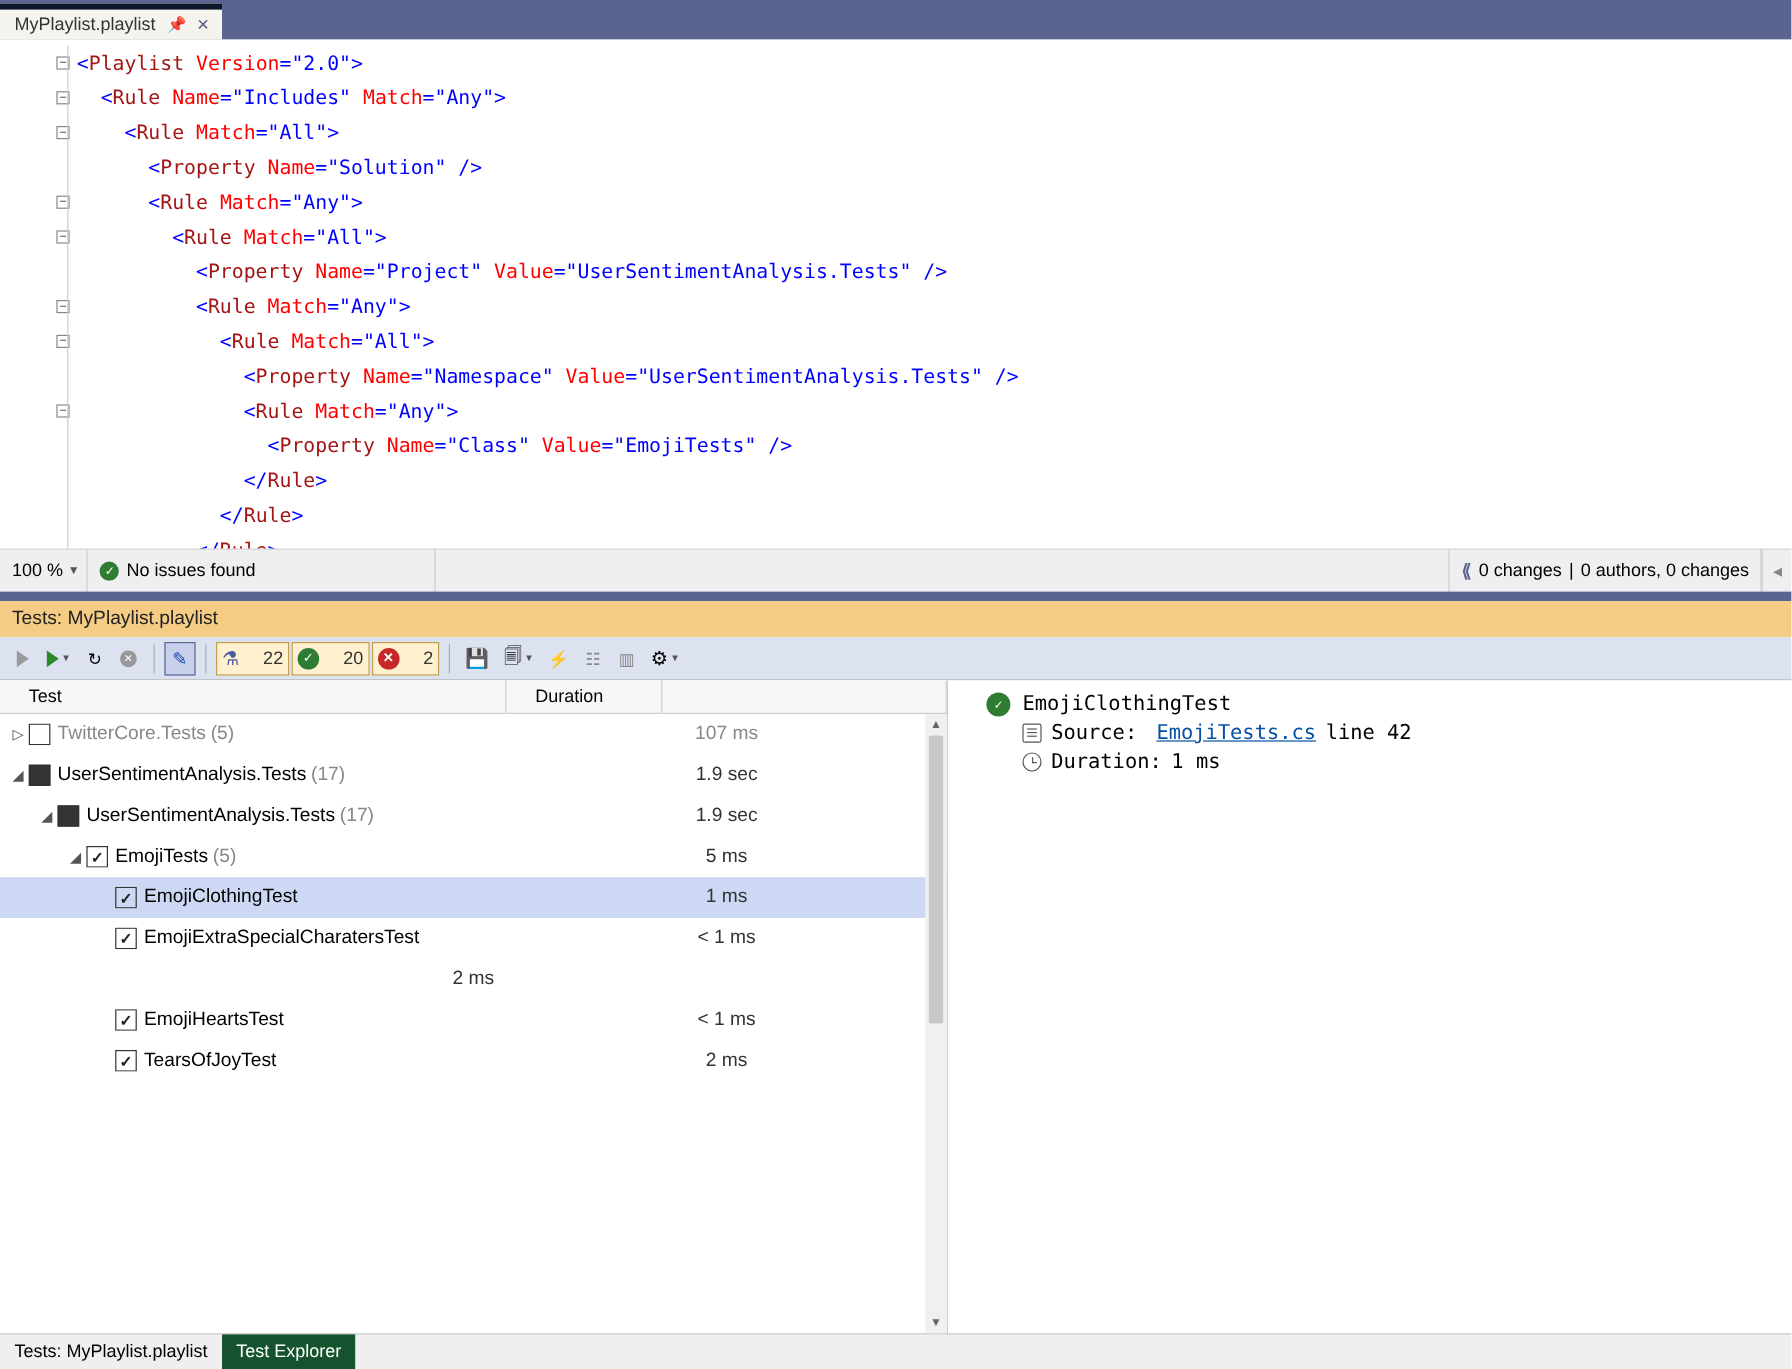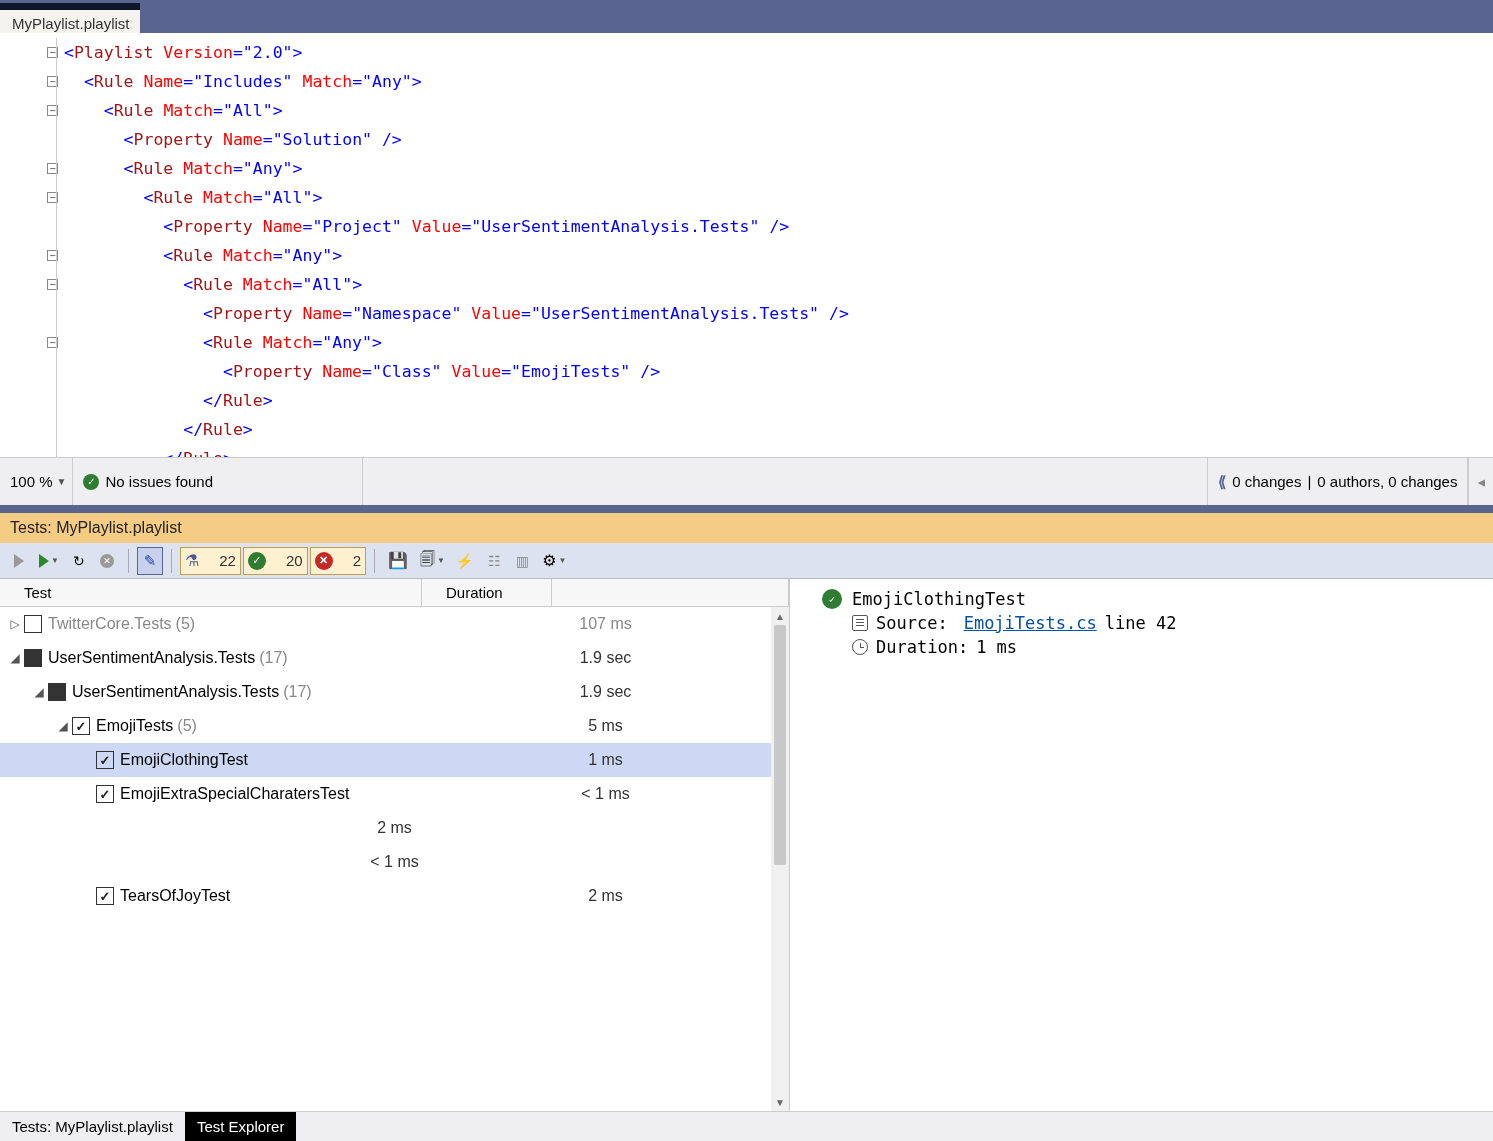--- a/index.html
+++ b/index.html
@@ -1,38 +1,38 @@
 <!DOCTYPE html>
 <html><head>
 <meta charset="utf-8">
 <style>
   * { box-sizing: border-box; margin: 0; padding: 0; }
   body { font-family: "Segoe UI", Tahoma, sans-serif; font-size: 14px; background: #fff; width: 1493px; height: 1141px; display: flex; flex-direction: column; overflow: hidden; }
   
   
   .tab-bar { background: #5A6491; height: 33px; display: flex; align-items: flex-end; }
   .tab { background: #F5F3EE; color: #333; padding: 5px 10px 5px 12px; display: flex; align-items: center; gap: 10px; font-size: 15px; height: 30px; border-top: 3px solid #5A6491;}
-  .tab.active { border-top: 7px solid #0f172a; flex-direction: column; }
+  .tab.active { border-top: 5px solid #0f172a; }
   .tab-icons { display: flex; gap: 8px; color: #5A6491; }
   .pin-icon, .close-icon { cursor: pointer; font-size: 13px; }
   
   
   .editor { flex: 0 0 424px; background: #fff; display: flex; overflow: hidden; font-family: Consolas, monospace; font-size: 16.5px; position: relative; }
   .gutter { width: 64px; background: #fff; border-right: 0px solid #ccc; padding-top: 5px;}
   .gutter-row { height: 29px; display: flex; justify-content: flex-end; align-items: center; padding-right: 6px; position: relative;}
   .fold { width: 11px; height: 11px; border: 1px solid #888; display: flex; align-items: center; justify-content: center; font-size: 10px; line-height: 1; color: #555; cursor: pointer; background:#fff;}
   .gline { position:absolute; left: 56px; top:0; bottom:0; width:1px; background:#ccc;}
   .code { padding: 5px 0 0 0; white-space: pre; line-height: 29px;}
   .tag { color: #a31515; }
   .attr { color: #ff0000; }
   .str { color: #0000ff; }
   .punc { color: #0000ff; }
   
   
-  .editor-status { height: 48px; background: #EFEFF2; border-top: 1px solid #ccc; display: flex; align-items: center; font-size: 15px;}
+  .editor-status { height: 36px; background: #EFEFF2; border-top: 1px solid #ccc; display: flex; align-items: center; font-size: 15px;}
   .zoom { padding: 0 6px 0 10px; border-right: 1px solid #ccc; display:flex; align-items:center; gap:4px; height:100%;}
   .zoom-dd { font-size:10px; color:#555;}
   .issues { padding: 0 10px; display:flex; align-items:center; gap:6px; border-right: 1px solid #ccc; height:100%; flex: 0 0 290px;}
   .check-icon { width:16px; height:16px; background:#2E7D32; border-radius:50%; display:flex; align-items:center; justify-content:center; color:#fff; font-size:10px;}
   .changes-info { padding: 0 10px; display:flex; align-items:center; gap:6px; border-left: 1px solid #ccc; border-right: 1px solid #ccc; height:100%;}
   .chev-icon { color:#5A6491; font-weight:bold;}
   .spacer-status { flex:1;}
   .small-arrow { padding:0 8px; color:#888; border-left:1px solid #ccc; height:100%; display:flex; align-items:center;}
   
   
@@ -81,21 +81,21 @@
   .link { color:#0451a5; text-decoration:underline; cursor:pointer;}
   .doc-icon { width:16px; height:16px; border:1.5px solid #555; border-radius:2px; position:relative; display:inline-block;}
   .doc-icon::after { content:""; position:absolute; left:3px; right:3px; top:3px; height:1px; background:#555; box-shadow: 0 3px 0 #555, 0 6px 0 #555;}
   .clock-icon { width:16px; height:16px; border:1.5px solid #555; border-radius:50%; position:relative; display:inline-block;}
   .clock-icon::after { content:""; position:absolute; left:7px; top:3px; width:1px; height:5px; background:#555;}
   .clock-icon::before { content:""; position:absolute; left:7px; top:7px; width:4px; height:1px; background:#555;}
   
   
   .bottom-tabs { height: 30px; background: #EFEFF2; display: flex; border-top: 1px solid #ccc;}
   .btab { padding: 4px 12px; font-size:15px; display:flex; align-items:center;}
-  .btab.active { background: #000000; color: #fff; }
+  .btab.active { background: #14532d; color: #fff; }
   
   .play-tri { width:0; height:0; border-left:10px solid #2a8a2a; border-top:7px solid transparent; border-bottom:7px solid transparent;}
   .play-tri.dim-tri { border-left-color:#999;}
   .stop-icon { width:14px; height:14px; background:#999; border-radius:50%; position:relative;}
   .stop-icon::after { content:"✕"; position:absolute; inset:0; display:flex; align-items:center; justify-content:center; color:#fff; font-size:9px;}
   .flask-icon { font-size:16px;}
   .pencil-icon { font-size:15px; color:#1a4ab0;}
 </style>
 </head>
 <body>
@@ -303,20 +303,25 @@
             <span class="exp"></span>
             <span class="chk checked"></span>
             <span>EmojiExtraSpecialCharatersTest</span>
           </div>
           <div class="tree-cell-dur">&lt; 1 ms</div>
         </div>
         <div class="tree-row">
           <div class="tree-cell-dur">2 ms</div>
         </div>
         <div class="tree-row">
+          <div class="tree-cell-main" style="padding-left: 80px;">
+            <span class="exp"></span>
+            <span class="chk checked"></span>
+            <span>EmojiHeartsTest</span>
+          </div>
           <div class="tree-cell-dur">&lt; 1 ms</div>
         </div>
         <div class="tree-row">
           <div class="tree-cell-main" style="padding-left: 80px;">
             <span class="exp"></span>
             <span class="chk checked"></span>
             <span>TearsOfJoyTest</span>
           </div>
           <div class="tree-cell-dur">2 ms</div>
         </div>

